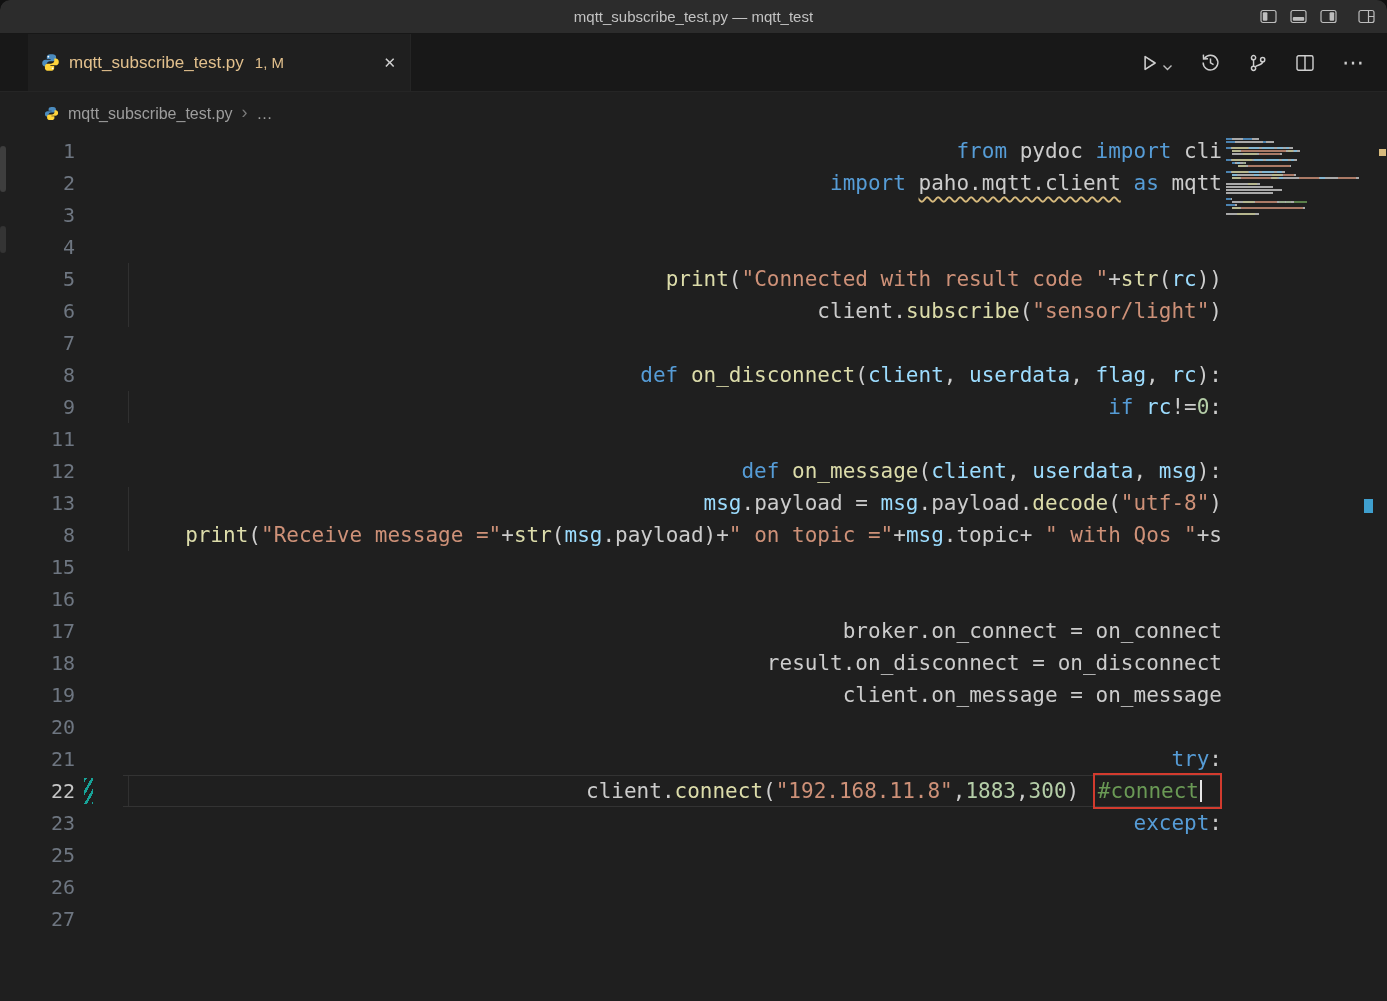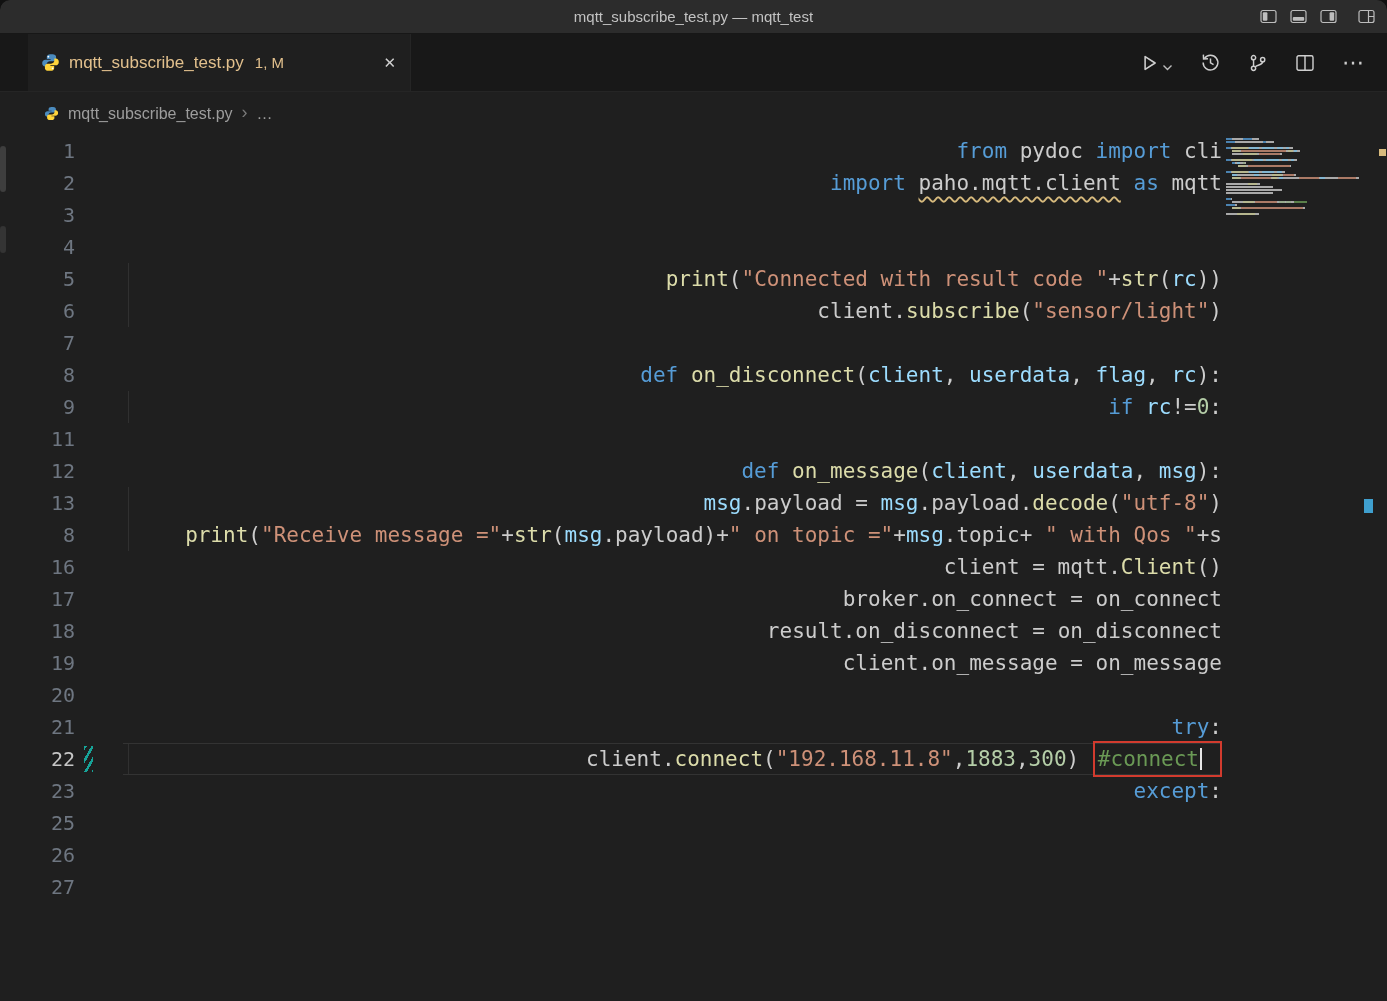--- a/index.html
+++ b/index.html
@@ -220,23 +220,27 @@
           <div class="ln">13</div>
           <div class="gpad"></div>
           <div class="code"><i class="guide" style="left: calc(0ch + 5px);"></i><span class="tk-d">    </span><span class="tk-par">msg</span><span class="tk-d">.payload = </span><span class="tk-par">msg</span><span class="tk-d">.payload.</span><span class="tk-fn">decode</span><span class="tk-d">(</span><span class="tk-str">"utf-8"</span><span class="tk-d">)</span></div>
         </div>
         <div class="row">
           <div class="ln">8</div>
           <div class="gpad"></div>
           <div class="code"><i class="guide" style="left: calc(0ch + 5px);"></i><span class="tk-d">    </span><span class="tk-fn">print</span><span class="tk-d">(</span><span class="tk-str">"Receive message ="</span><span class="tk-d">+</span><span class="tk-fn">str</span><span class="tk-d">(</span><span class="tk-par">msg</span><span class="tk-d">.payload)+</span><span class="tk-str">" on topic ="</span><span class="tk-d">+</span><span class="tk-par">msg</span><span class="tk-d">.topic+ </span><span class="tk-str">" with Qos "</span><span class="tk-d">+s</span></div>
         </div>
         <div class="row">
+          <div class="ln">15</div>
+          <div class="gpad"></div>
+          <div class="code"></div>
+        </div>
+        <div class="row">
           <div class="ln">16</div>
           <div class="gpad"></div>
-          <div class="code"><span class="tk-d">client = mqtt.</span><span class="tk-fn">Client</span><span class="tk-d">()</span></div>
         </div>
         <div class="row">
           <div class="ln">17</div>
           <div class="gpad"></div>
           <div class="code"><span class="tk-d">broker.on_connect = on_connect</span></div>
         </div>
         <div class="row">
           <div class="ln">18</div>
           <div class="gpad"></div>
           <div class="code"><span class="tk-d">result.on_disconnect = on_disconnect</span></div>

